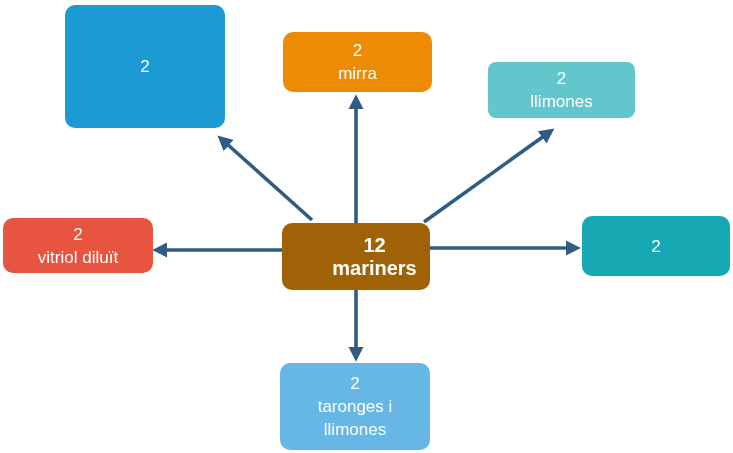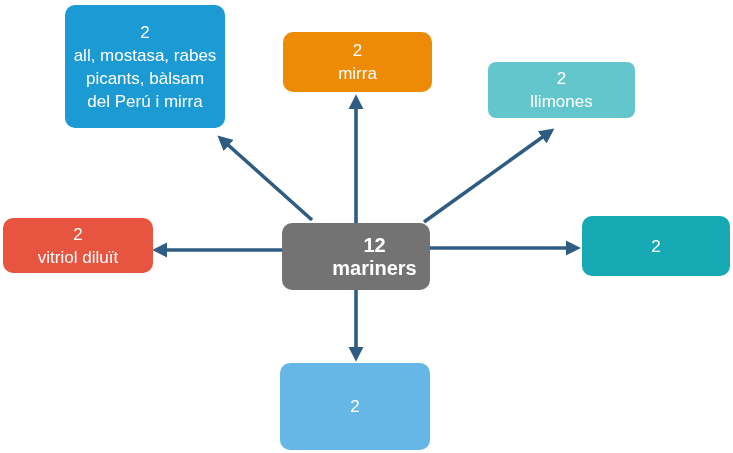--- a/index.html
+++ b/index.html
@@ -60,43 +60,43 @@
     <line x1="356" y1="224" x2="356" y2="107" stroke-width="3.6" marker-end="url(#ah)" stroke="#2e5c82"></line>
     <line x1="356" y1="290" x2="356" y2="349" stroke-width="3.6" marker-end="url(#ah)" stroke="#2e5c82"></line>
     <line x1="282" y1="250" x2="165" y2="250" stroke-width="3.6" marker-end="url(#ah)" stroke="#2e5c82"></line>
     <line x1="430" y1="248" x2="568" y2="248" stroke-width="3.6" marker-end="url(#ah)" stroke="#2e5c82"></line>
     <line x1="312" y1="220" x2="227" y2="144" stroke-width="3.6" marker-end="url(#ah)" stroke="#2e5c82"></line>
     <line x1="424" y1="222" x2="544" y2="136" stroke-width="3.6" marker-end="url(#ah)" stroke="#2e5c82"></line>
   </svg>
 
   <div class="node" id="node-garlic" style="background-color: rgb(28, 154, 212);">
     <span class="value">2</span>
-    <span class="label">all, mostasa, rabes picants, bàlsam del Perú i mirra</span>
   </div>
 
   <div class="node" id="node-sidra" style="background-color: rgb(238, 139, 6);">
     <span class="value">2</span>
     <span class="label">mirra</span>
   </div>
 
   <div class="node" id="node-vinagre" style="background-color: rgb(99, 198, 205);">
     <span class="value">2</span>
     <span class="label">llimones</span>
   </div>
 
   <div class="node" id="node-vitriol" style="background-color: rgb(231, 84, 63);">
     <span class="value">2</span>
     <span class="label">vitriol diluït</span>
   </div>
 
-  <div class="node" id="node-center" style="background-color: #737373; padding-left: 45px;">
+  <div class="node" id="node-center" style="background-color: #a16207; padding-left: 45px;">
     <span class="label">12 mariners</span>
   </div>
 
   <div class="node" id="node-aigua" style="background-color: rgb(22, 169, 180);">
     <span class="value">2</span>
   </div>
 
   <div class="node" id="node-taronges" style="background-color: rgb(102, 183, 230);">
     <span class="value">2</span>
+    <span class="label">taronges i llimones</span>
   </div>
 
 </div>
 
 </body></html>

